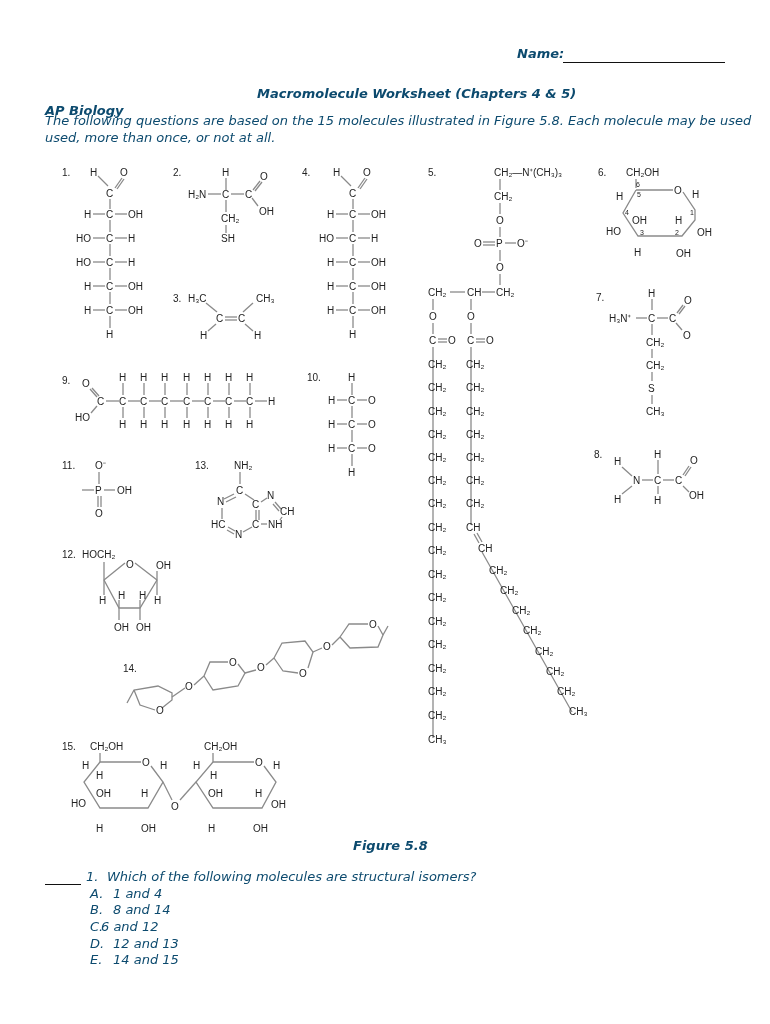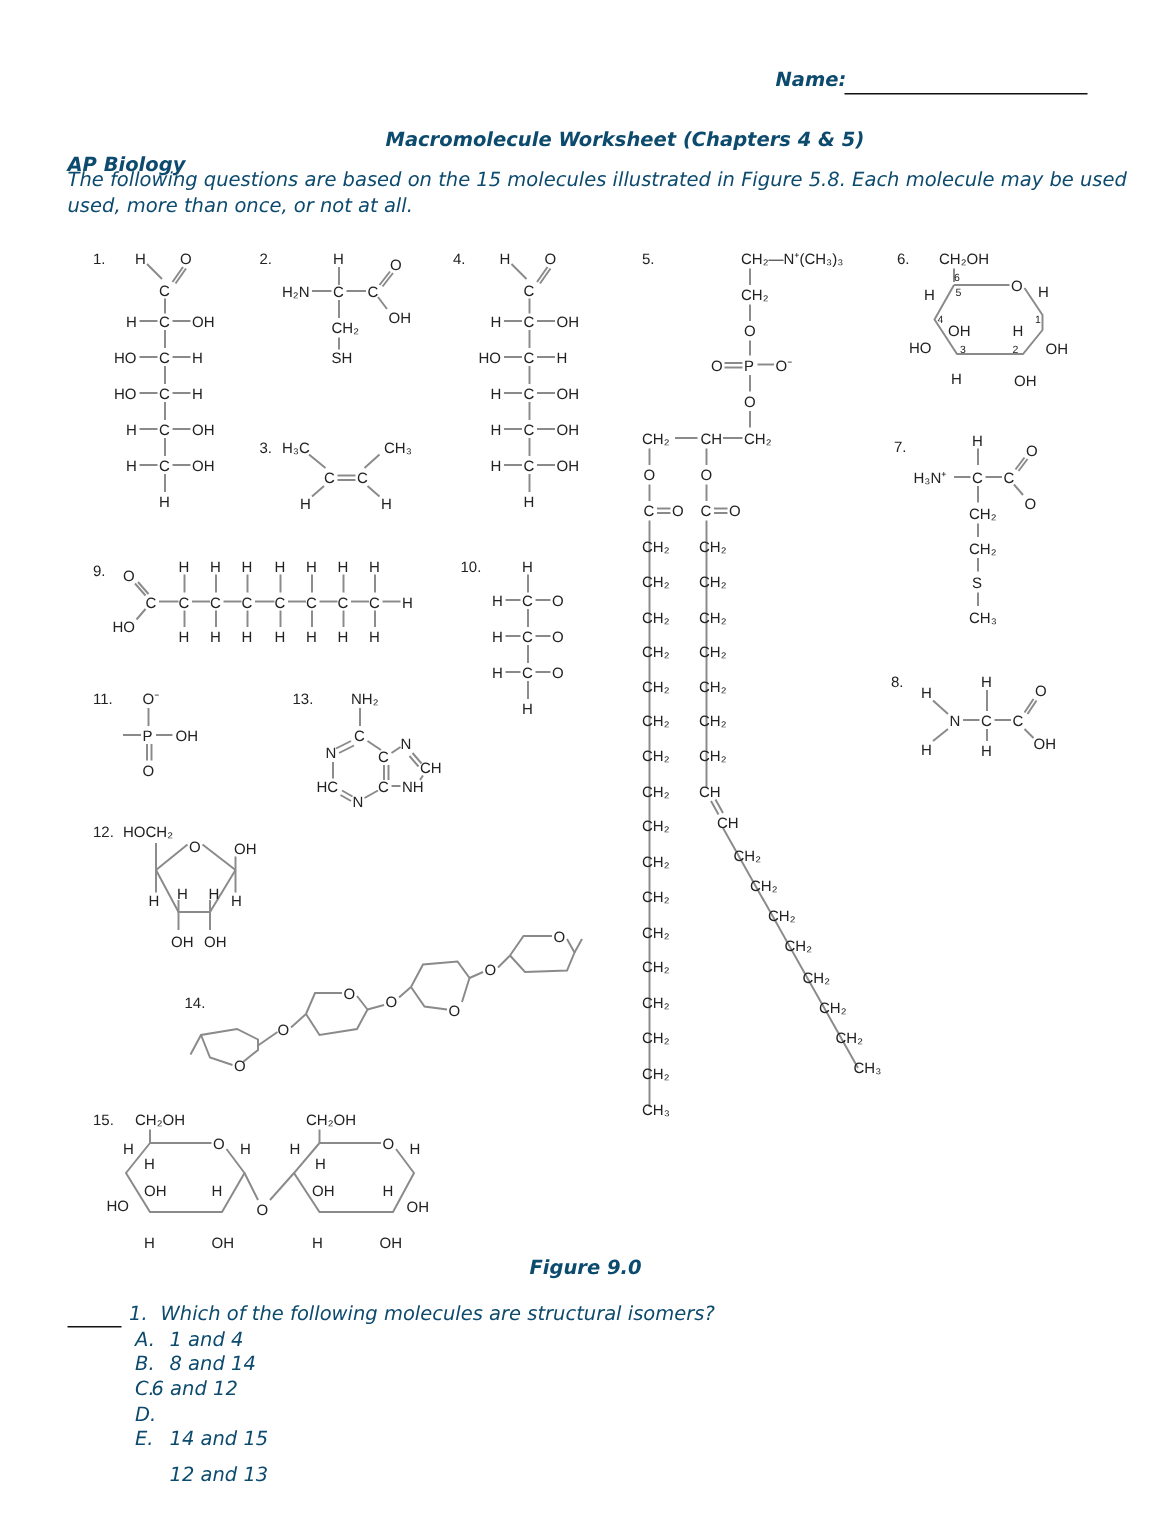--- a/index.html
+++ b/index.html
@@ -502,34 +502,34 @@
     <text x="210" y="779">H</text>
     <text x="273" y="769">H</text>
     <text x="208" y="797">OH</text>
     <text x="255" y="797">H</text>
     <text x="271" y="808">OH</text>
     <text x="208" y="832">H</text>
     <text x="253" y="832">OH</text>
   </g>
 </svg>
 
-<div class="t hdr" style="left:353px;top:838px;">Figure 9.0</div>
+<div class="t hdr" style="left:353px;top:838px;">Figure 5.8</div>
 
 <div>
   <div class="t" style="left:45px;top:883px;width:36px;height:1px;border-bottom:1px solid #111;"><span></span></div>
   <div class="t body" style="left:86px;top:869px;">1.</div>
   <div class="t body" style="left:107px;top:869px;">Which of the following molecules are structural isomers?</div>
 
   <div class="t body" style="left:90px;top:886px;">A.</div>
   <div class="t body" style="left:113px;top:886px;">1 and 4</div>
 
   <div class="t body" style="left:90px;top:902px;">B.</div>
   <div class="t body" style="left:113px;top:902px;">8 and 14</div>
 
   <div class="t body" style="left:90px;top:919px;">C.</div>
   <div class="t body" style="left:101px;top:919px;">6 and 12</div>
 
   <div class="t body" style="left:90px;top:936px;">D.</div>
-  <div class="t body" style="left:113px;top:976px;">12 and 13</div>
+  <div class="t body" style="left:113px;top:936px;">12 and 13</div>
 
   <div class="t body" style="left:90px;top:952px;">E.</div>
   <div class="t body" style="left:113px;top:952px;">14 and 15</div>
 </div>
 
 </body></html>

